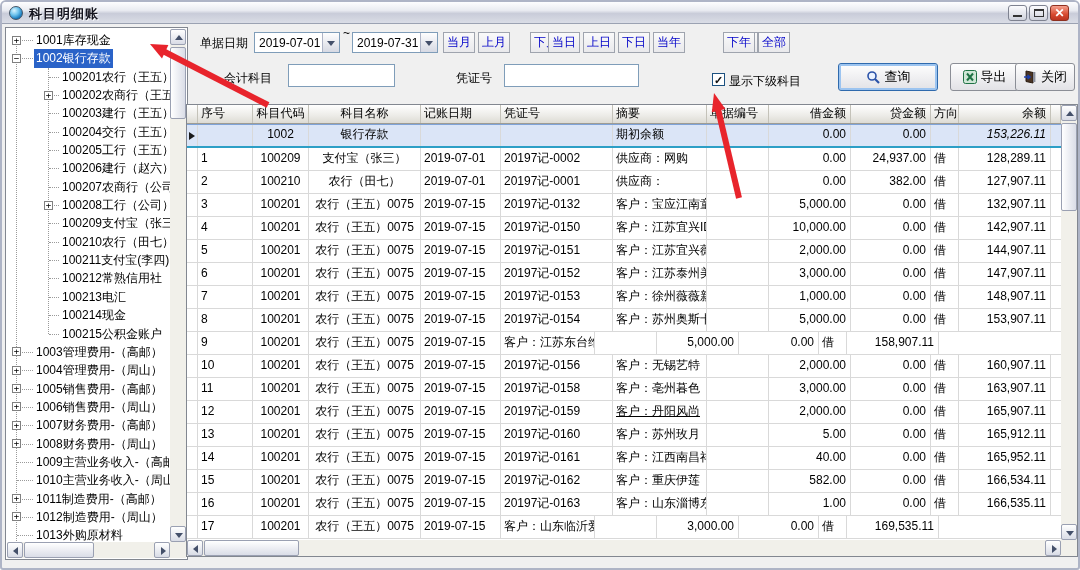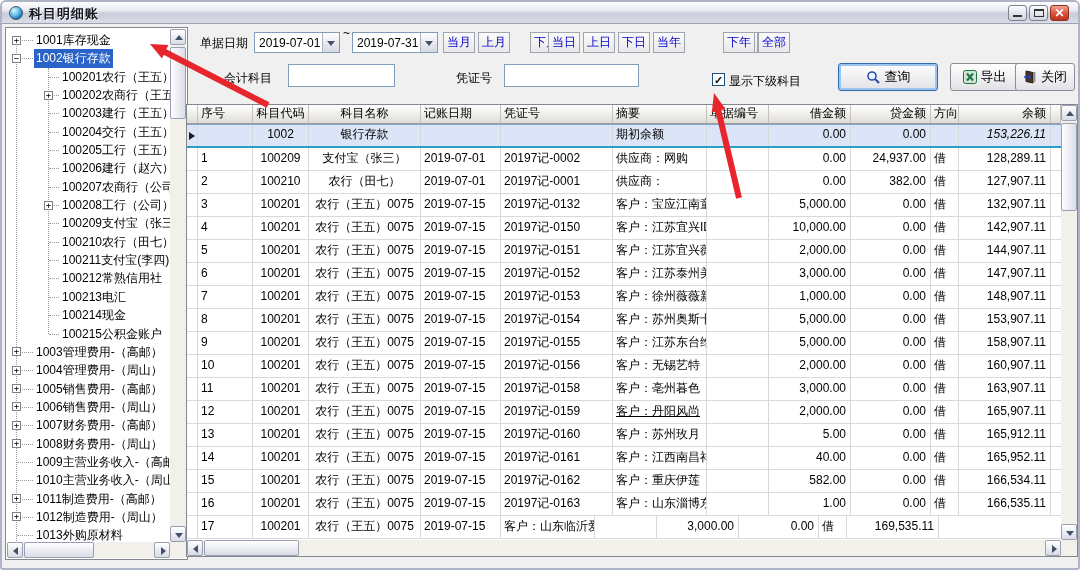--- a/index.html
+++ b/index.html
@@ -435,21 +435,20 @@
           <div class="tcell l" style="width: 28px;">借</div>
           <div class="tcell r" style="width: 92px;">153,907.11</div>
           <div class="tcell fill"></div>
         </div>
         <div class="trow">
           <div class="tcell c ind" style="width: 11px;"></div>
           <div class="tcell l" style="width: 55px;">9</div>
           <div class="tcell c" style="width: 56px;">100201</div>
           <div class="tcell c" style="width: 112px;">农行（王五）0075</div>
           <div class="tcell l" style="width: 80px;">2019-07-15</div>
-          <div class="tcell l" style="width: 112px;">20197记-0155</div>
           <div class="tcell l" style="width: 94px;">客户：江苏东台维</div>
           <div class="tcell l" style="width: 62px;"></div>
           <div class="tcell r" style="width: 82px;">5,000.00</div>
           <div class="tcell r" style="width: 80px;">0.00</div>
           <div class="tcell l" style="width: 28px;">借</div>
           <div class="tcell r" style="width: 92px;">158,907.11</div>
           <div class="tcell fill"></div>
         </div>
         <div class="trow">
           <div class="tcell c ind" style="width: 11px;"></div>

